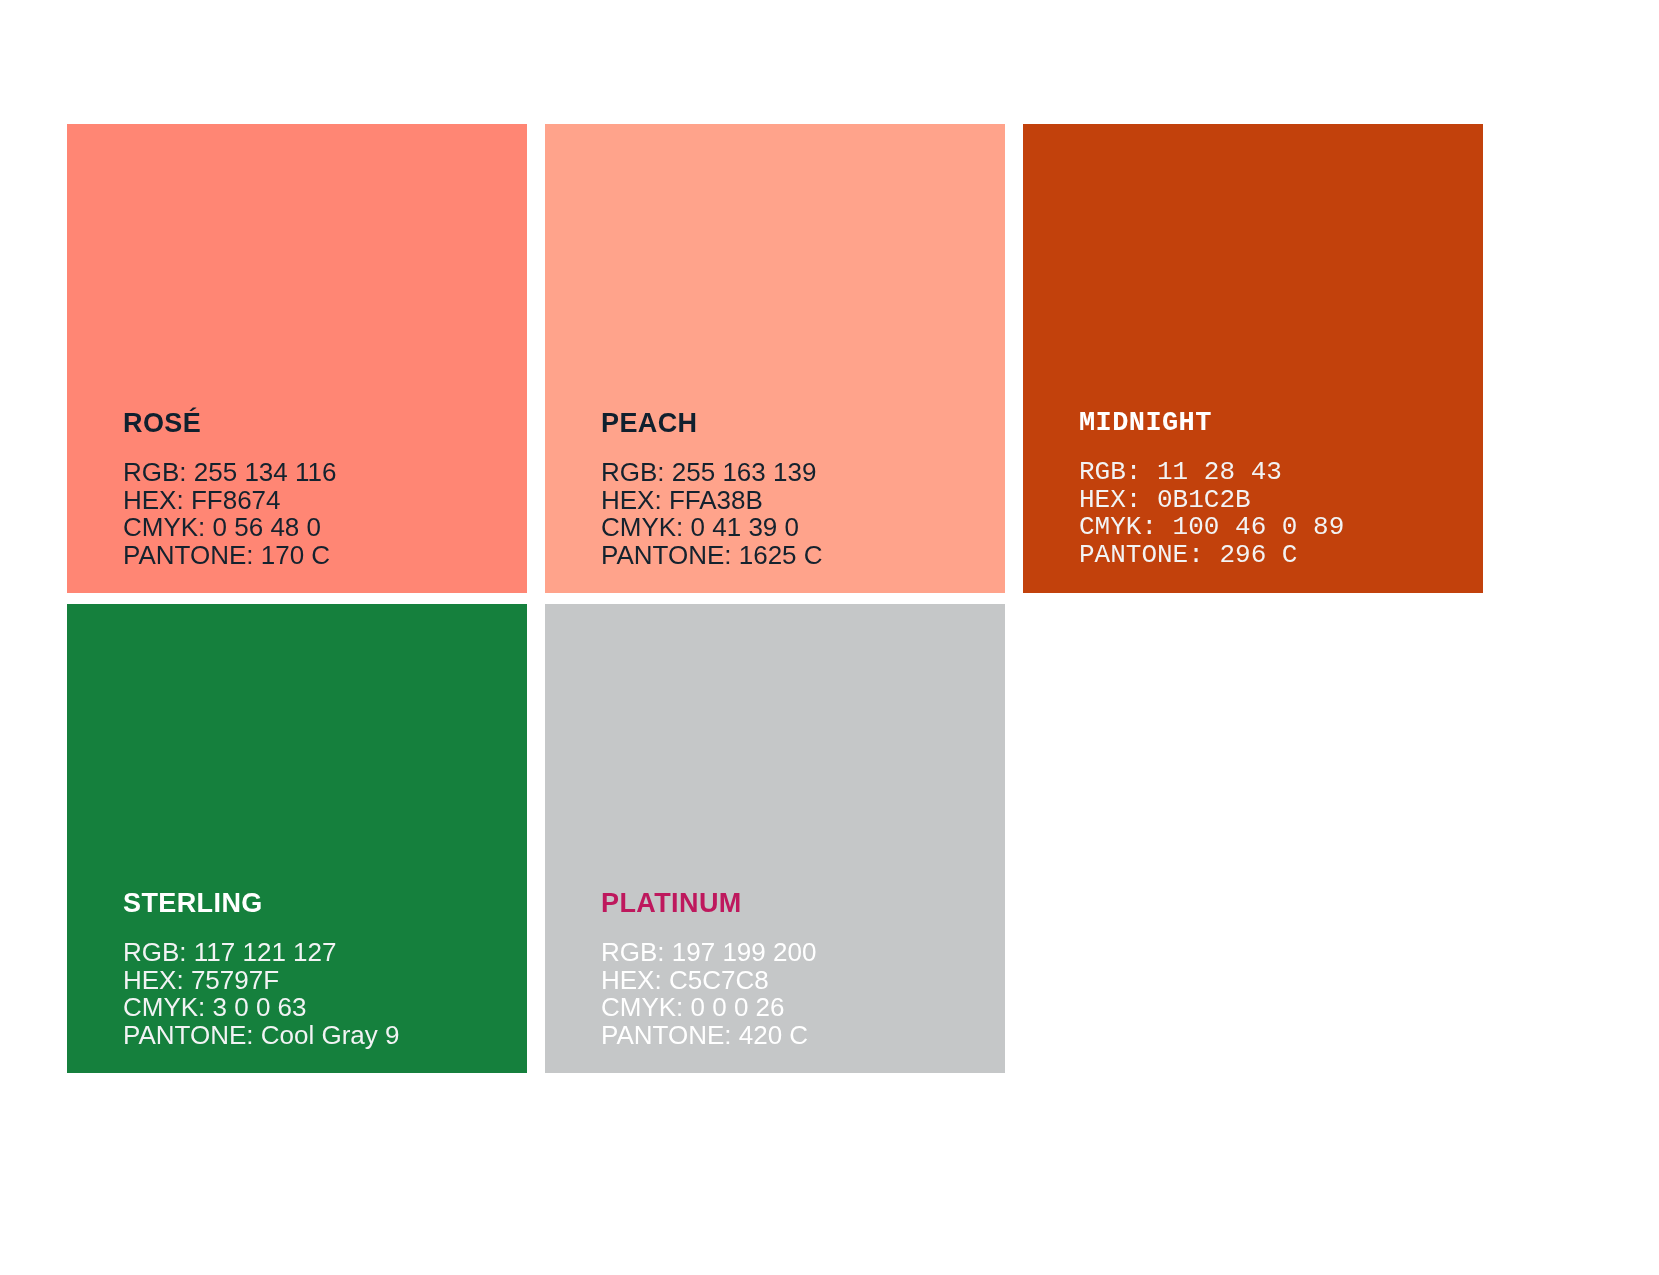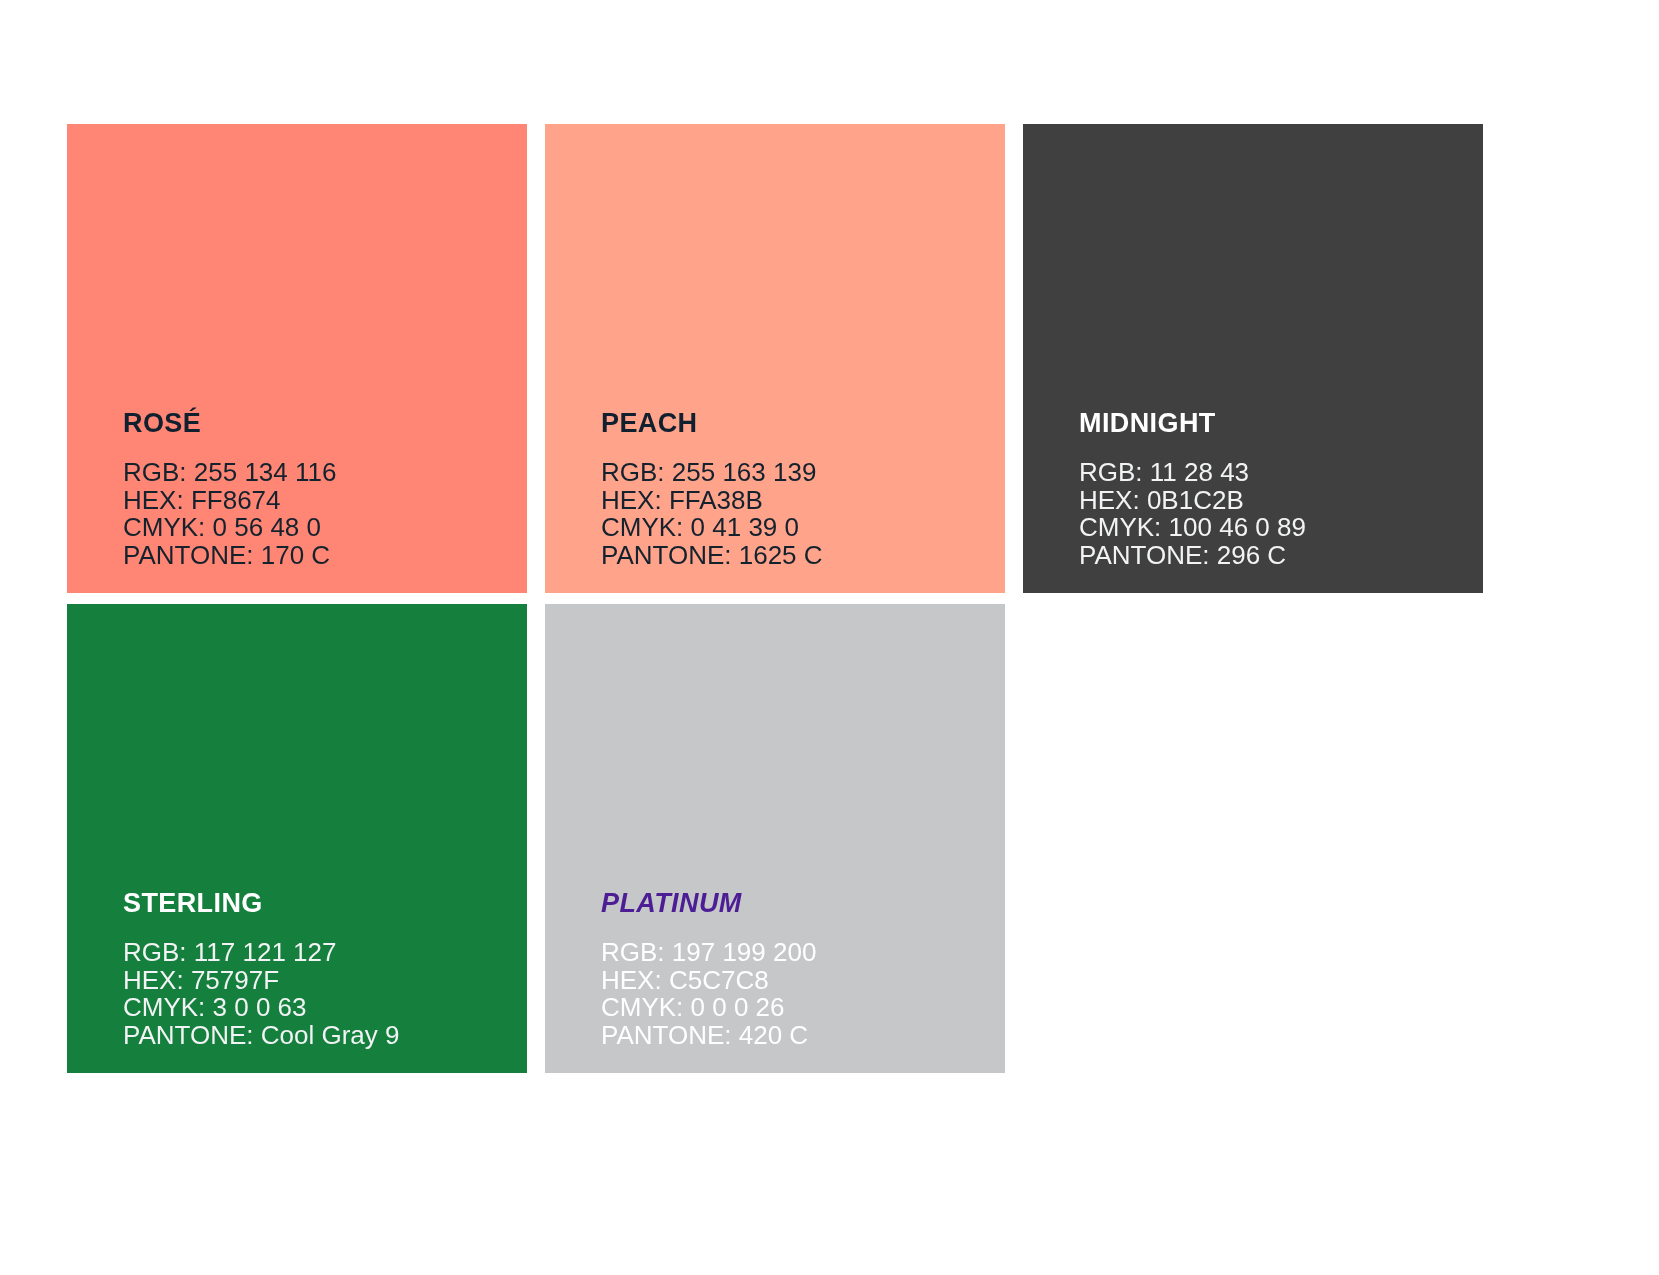--- a/index.html
+++ b/index.html
@@ -69,21 +69,21 @@
     white-space: nowrap;
   }
 
   
   .ink-dark .swatch-name { color: #10202e; }
   .ink-dark .swatch-specs { color: #14222e; }
 
   .ink-light .swatch-name { color: #ffffff; }
   .ink-light .swatch-specs { color: #f2f3f4; }
 
-  .ink-soft .swatch-name { color: #4c1d95; font-style: italic; }
+  .ink-soft .swatch-name { color: #be185d; }
   .ink-soft .swatch-specs { color: #ffffff; }
 </style>
 </head>
 <body style="background-color: rgb(255, 255, 255);">
 
 <div id="palette-page">
 
   <div class="swatch-grid">
 
     <div class="swatch ink-dark" style="background-color: rgb(255, 134, 116);">
@@ -104,21 +104,21 @@
         <div class="swatch-specs">
           <div class="spec-line">RGB: 255 163 139</div>
           <div class="spec-line">HEX: FFA38B</div>
           <div class="spec-line">CMYK: 0 41 39 0</div>
           <div class="spec-line">PANTONE: 1625 C</div>
         </div>
       </div>
     </div>
 
 
-    <div class="swatch ink-light" style="background-color: #404040;">
+    <div class="swatch ink-light" style="background-color: #c2410c; font-family: Liberation Mono, monospace;">
       <div class="swatch-body">
         <div class="swatch-name">MIDNIGHT</div>
         <div class="swatch-specs">
           <div class="spec-line">RGB: 11 28 43</div>
           <div class="spec-line">HEX: 0B1C2B</div>
           <div class="spec-line">CMYK: 100 46 0 89</div>
           <div class="spec-line">PANTONE: 296 C</div>
         </div>
       </div>
     </div>

